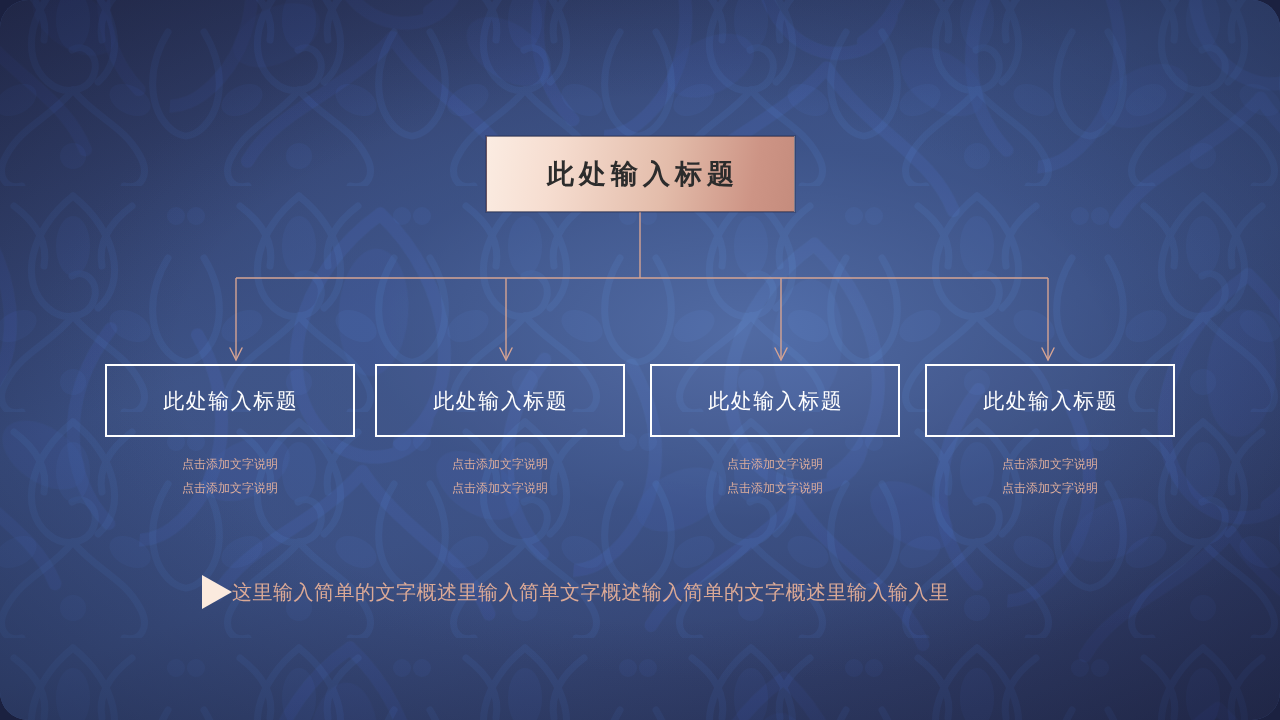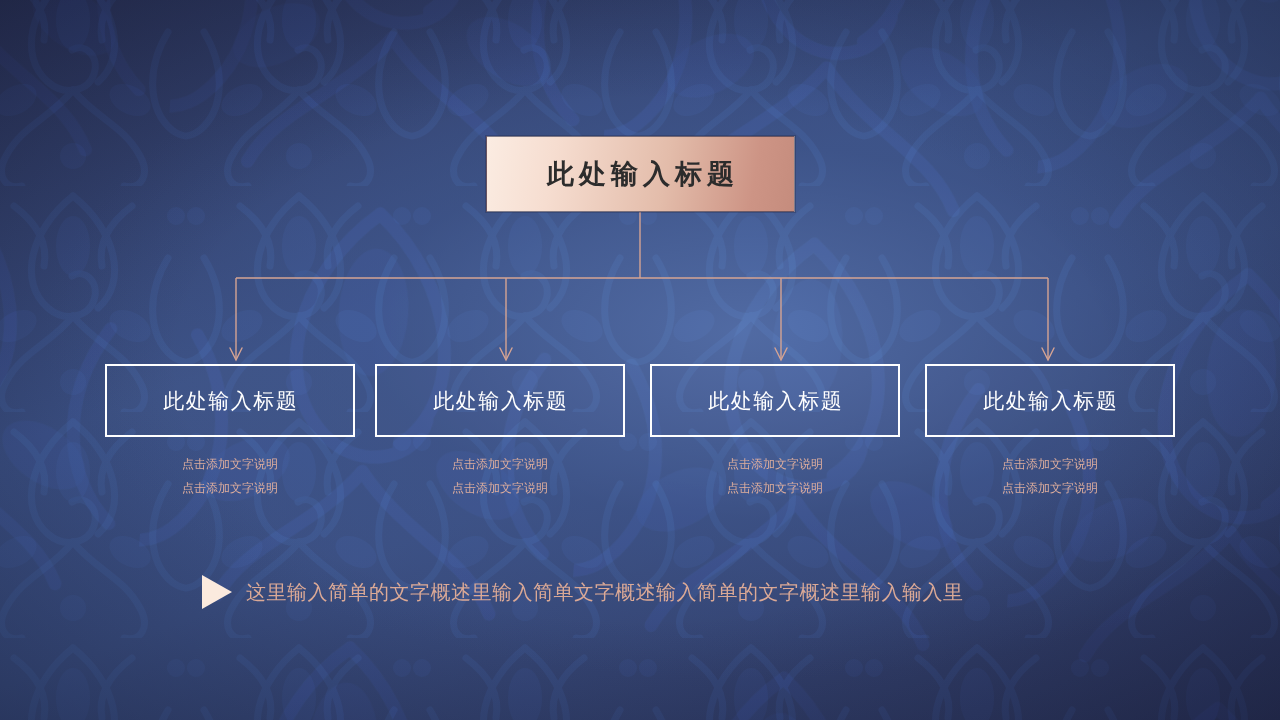--- a/index.html
+++ b/index.html
@@ -14,20 +14,21 @@
     font-family: "Liberation Sans", "DejaVu Sans", sans-serif;
   }
 
   
   #slide {
     position: relative;
     width: 1280px;
     height: 720px;
     overflow: hidden;
     background: #364A7A;
+    border-radius: 28px;
   }
 
   
   .bg-wash {
     position: absolute;
     inset: 0;
     background:
       radial-gradient(ellipse 70% 62% at 58% 46%, rgba(82,108,165,0.95) 0%, rgba(63,86,140,0.55) 42%, rgba(40,52,92,0.0) 78%),
       linear-gradient(160deg, #2b3358 0%, #3c5185 38%, #3b4f82 58%, #2a3258 100%);
   }
@@ -126,21 +127,21 @@
   .col3 { left: 650px; }
   .col4 { left: 925px; }
 
   
   .footnote {
     position: absolute;
     left: 202px;
     top: 575px;
     display: flex;
     align-items: center;
-    gap: 14px;
+    gap: 0;
   }
   .footnote .tri {
     width: 0;
     height: 0;
     border-top: 17px solid transparent;
     border-bottom: 17px solid transparent;
     border-left: 30px solid #fbeade;
     flex: 0 0 auto;
   }
   .footnote .fn-text {

